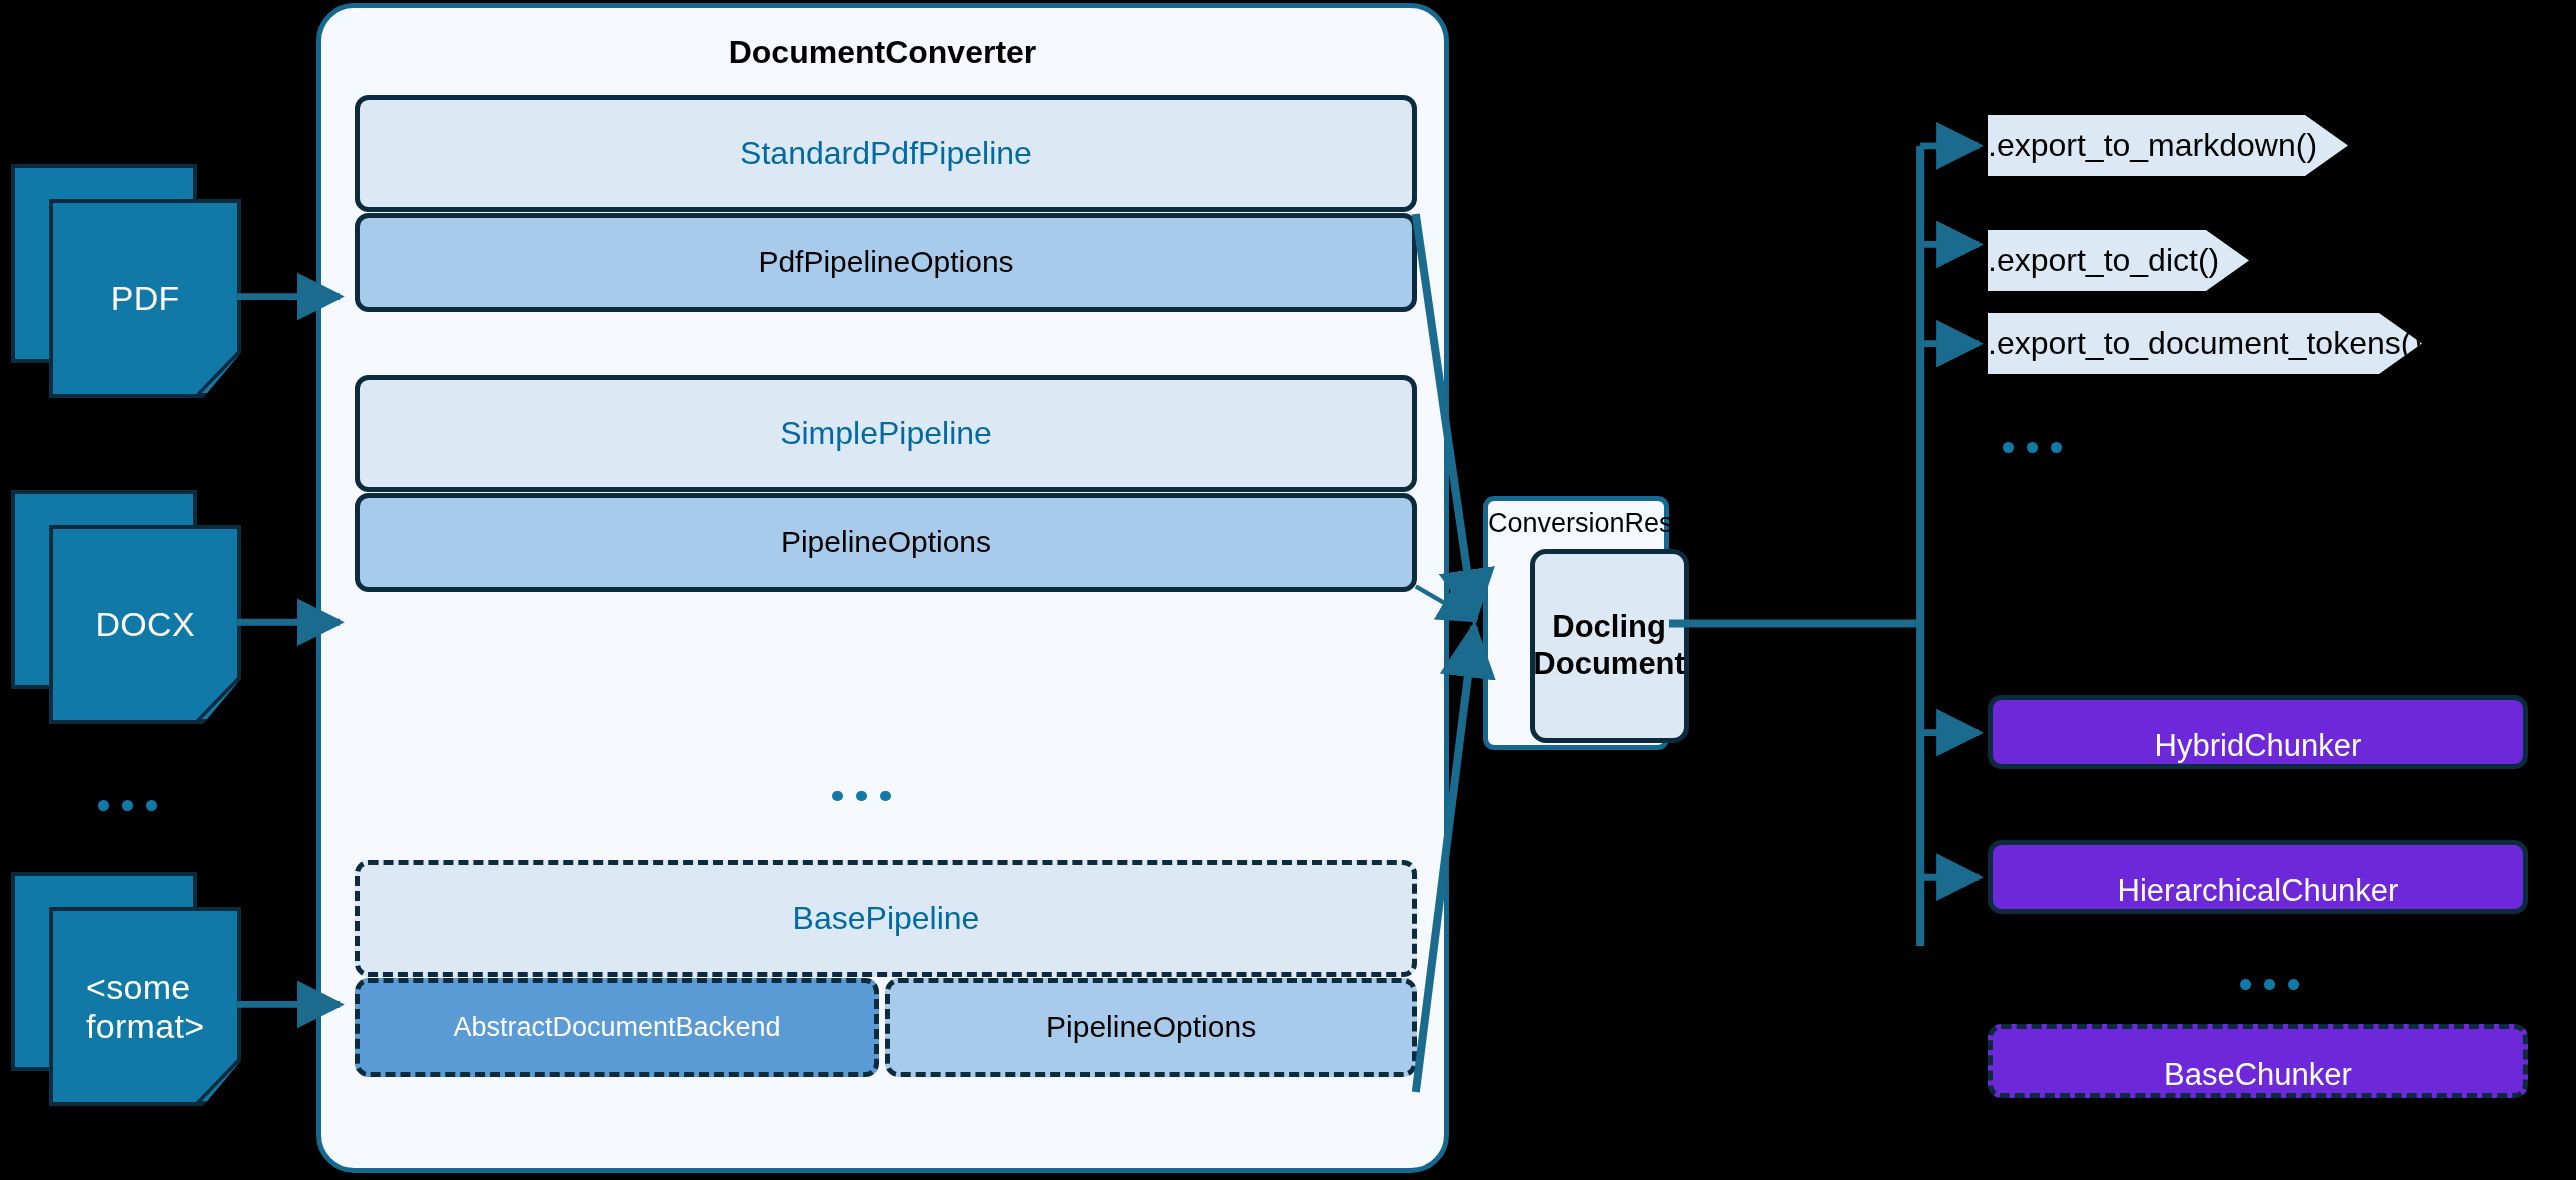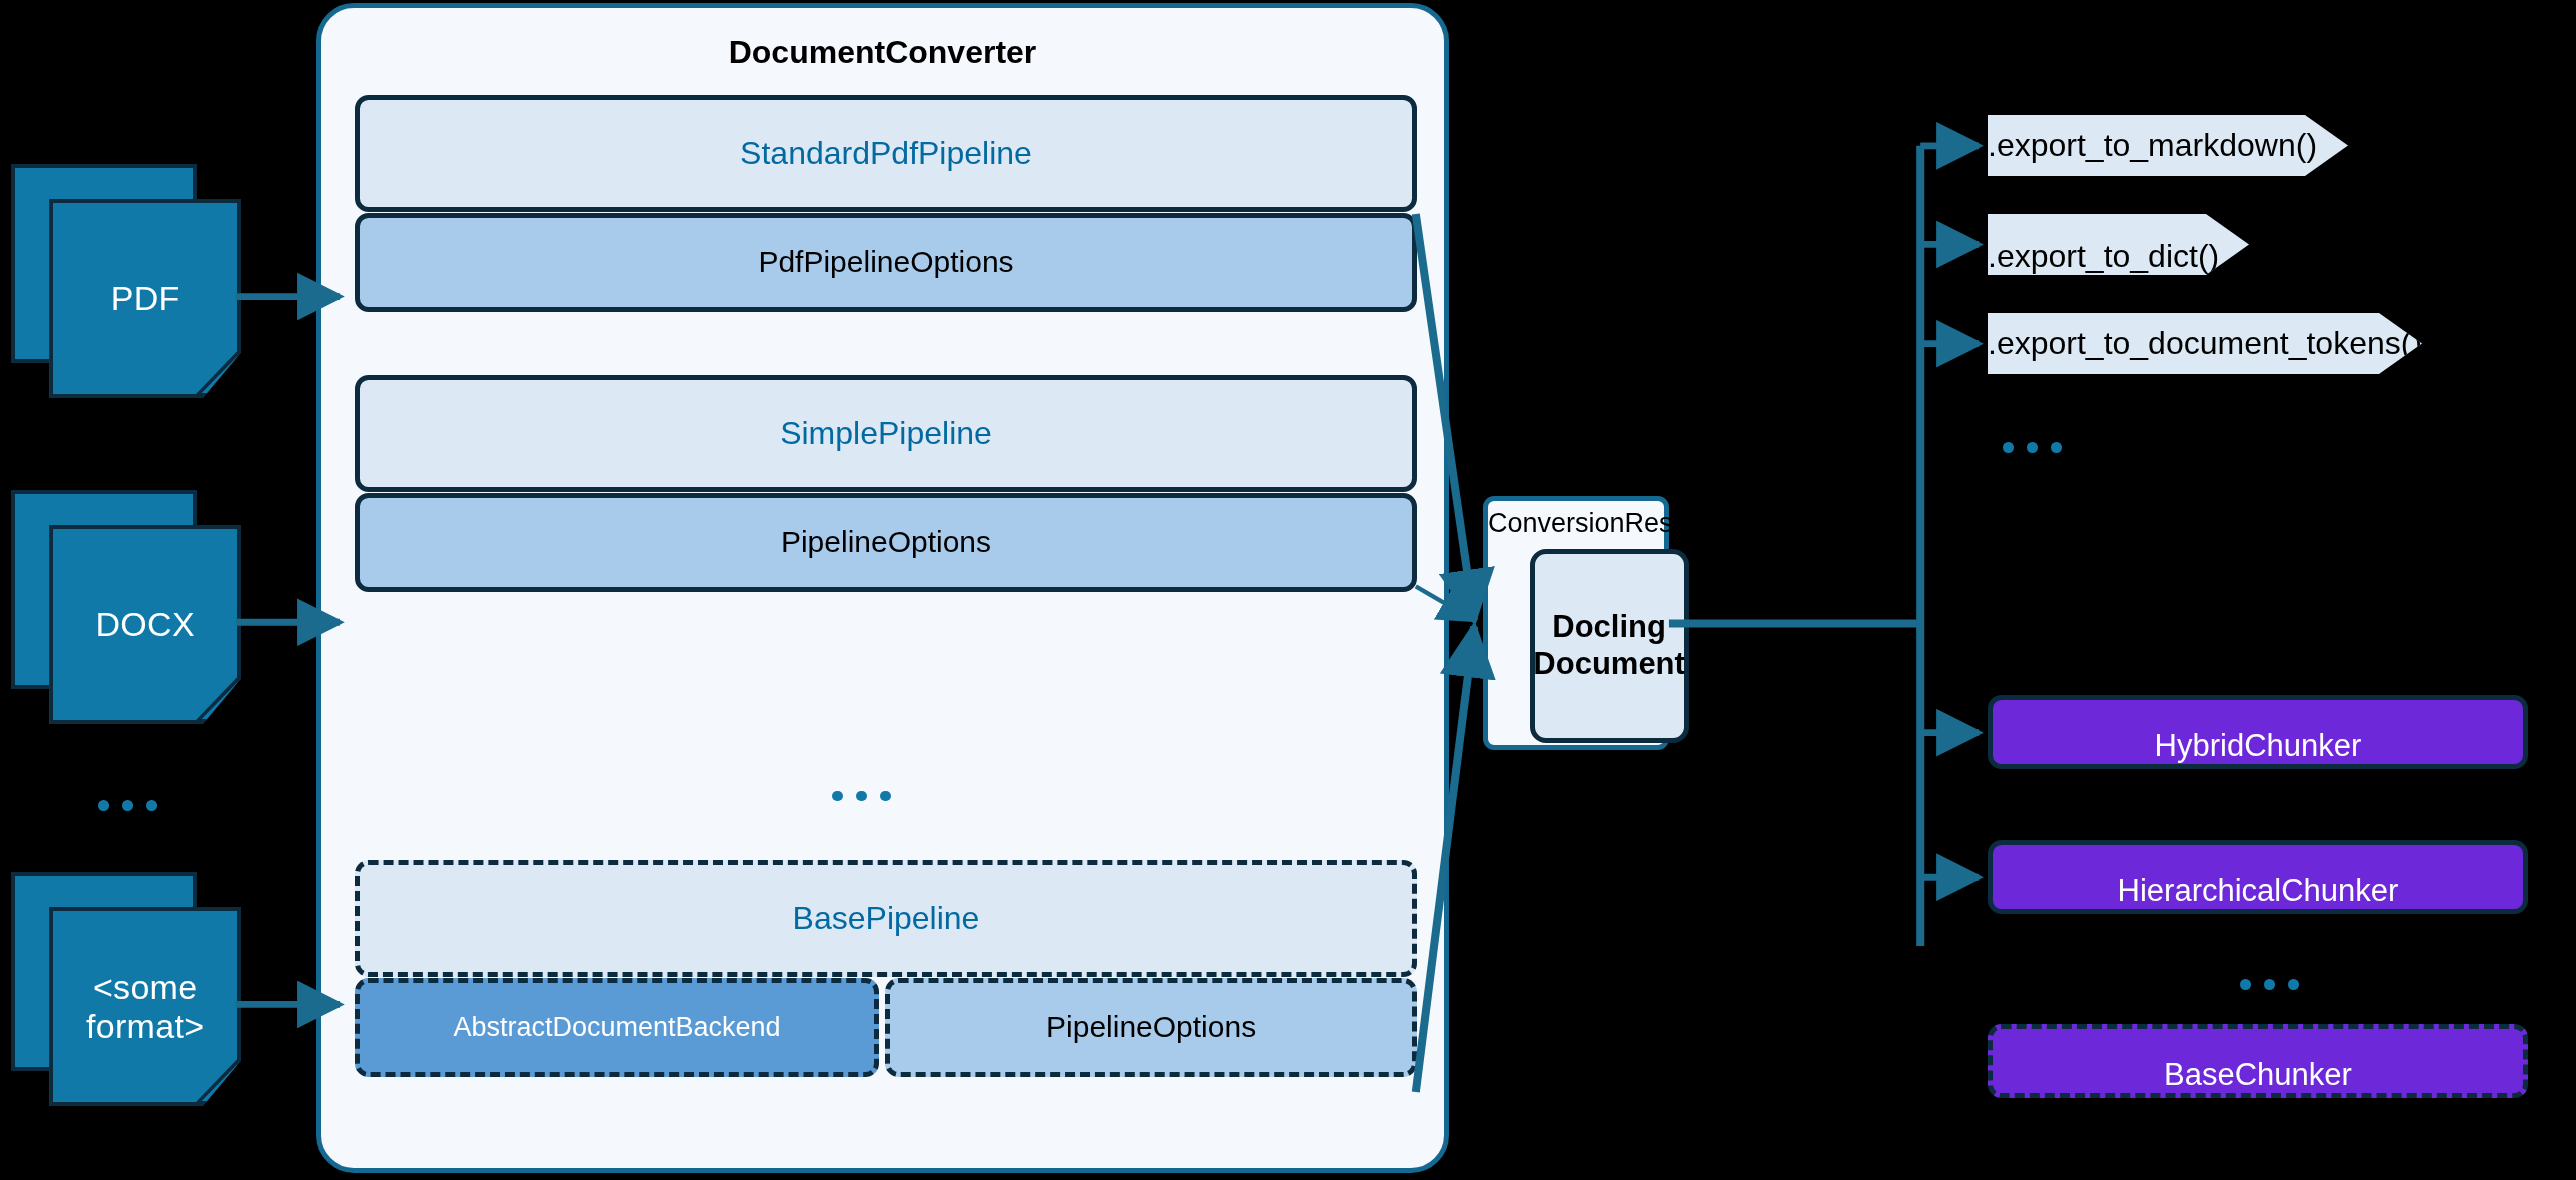--- a/index.html
+++ b/index.html
@@ -8,21 +8,21 @@
          font-family:"Liberation Sans","DejaVu Sans",sans-serif;overflow:hidden;}
   .abs{position:absolute;}
 
   
   .doc{position:absolute;}
   .doc .sheet-back{position:absolute;left:0;top:0;width:186px;height:199px;
       background:#1179a8;border:4.3px solid #0d2b3e;box-sizing:border-box;}
   .doc .sheet-front{position:absolute;left:38px;top:35px;width:192px;height:199px;
       background:#1179a8;border:4.3px solid #0d2b3e;box-sizing:border-box;
       clip-path:polygon(0 0, 100% 0, 100% 77%, 80% 100%, 0 100%);
-      display:flex;align-items:center;justify-content:center;text-align:center;}
+      display:flex;align-items:center;justify-content:center;text-align:left;}
   .doc .fold{position:absolute;right:-2.5px;bottom:-2.5px;width:46px;height:48px;
       background:#0d2b3e;
       clip-path:polygon(100% 0, 100% 100%, 0 100%);}
   .doc .fold-inner{position:absolute;right:2.5px;bottom:3.1px;width:36px;height:37px;
       background:#1179a8;clip-path:polygon(100% 0, 100% 100%, 0 100%);}
   .doc .lbl{color:#ffffff;font-size:34px;line-height:1.12;letter-spacing:0.3px;
       position:relative;z-index:3;padding:0 6.2px;}
 
   
   #converter{left:316px;top:2.5px;width:1133px;height:1170px;
@@ -152,22 +152,22 @@
       <span style="white-space:pre-line;">Docling
 Document</span>
     </div>
   </div>
 
   <div class="export-tag" style="top:115px;width:360px;
        clip-path:polygon(0 0, calc(100% - 43px) 0, 100% 50%, calc(100% - 43px) 100%, 0 100%);">
     <span>.export_to_markdown()</span>
   </div>
 
-  <div class="export-tag" style="top:214px;width:261px;
-       clip-path:polygon(0 0, calc(100% - 43px) 0, 100% 50%, calc(100% - 43px) 100%, 0 100%);align-items:flex-end;">
+  <div class="export-tag" style="top:230px;width:261px;
+       clip-path:polygon(0 0, calc(100% - 43px) 0, 100% 50%, calc(100% - 43px) 100%, 0 100%);">
     <span>.export_to_dict()</span>
   </div>
 
   <div class="export-tag" style="top:313px;width:434px;
        clip-path:polygon(0 0, calc(100% - 43px) 0, 100% 50%, calc(100% - 43px) 100%, 0 100%);">
     <span>.export_to_document_tokens()</span>
   </div>
 
   <div class="dots" style="left:2003px;top:442px;">
     <i></i>

